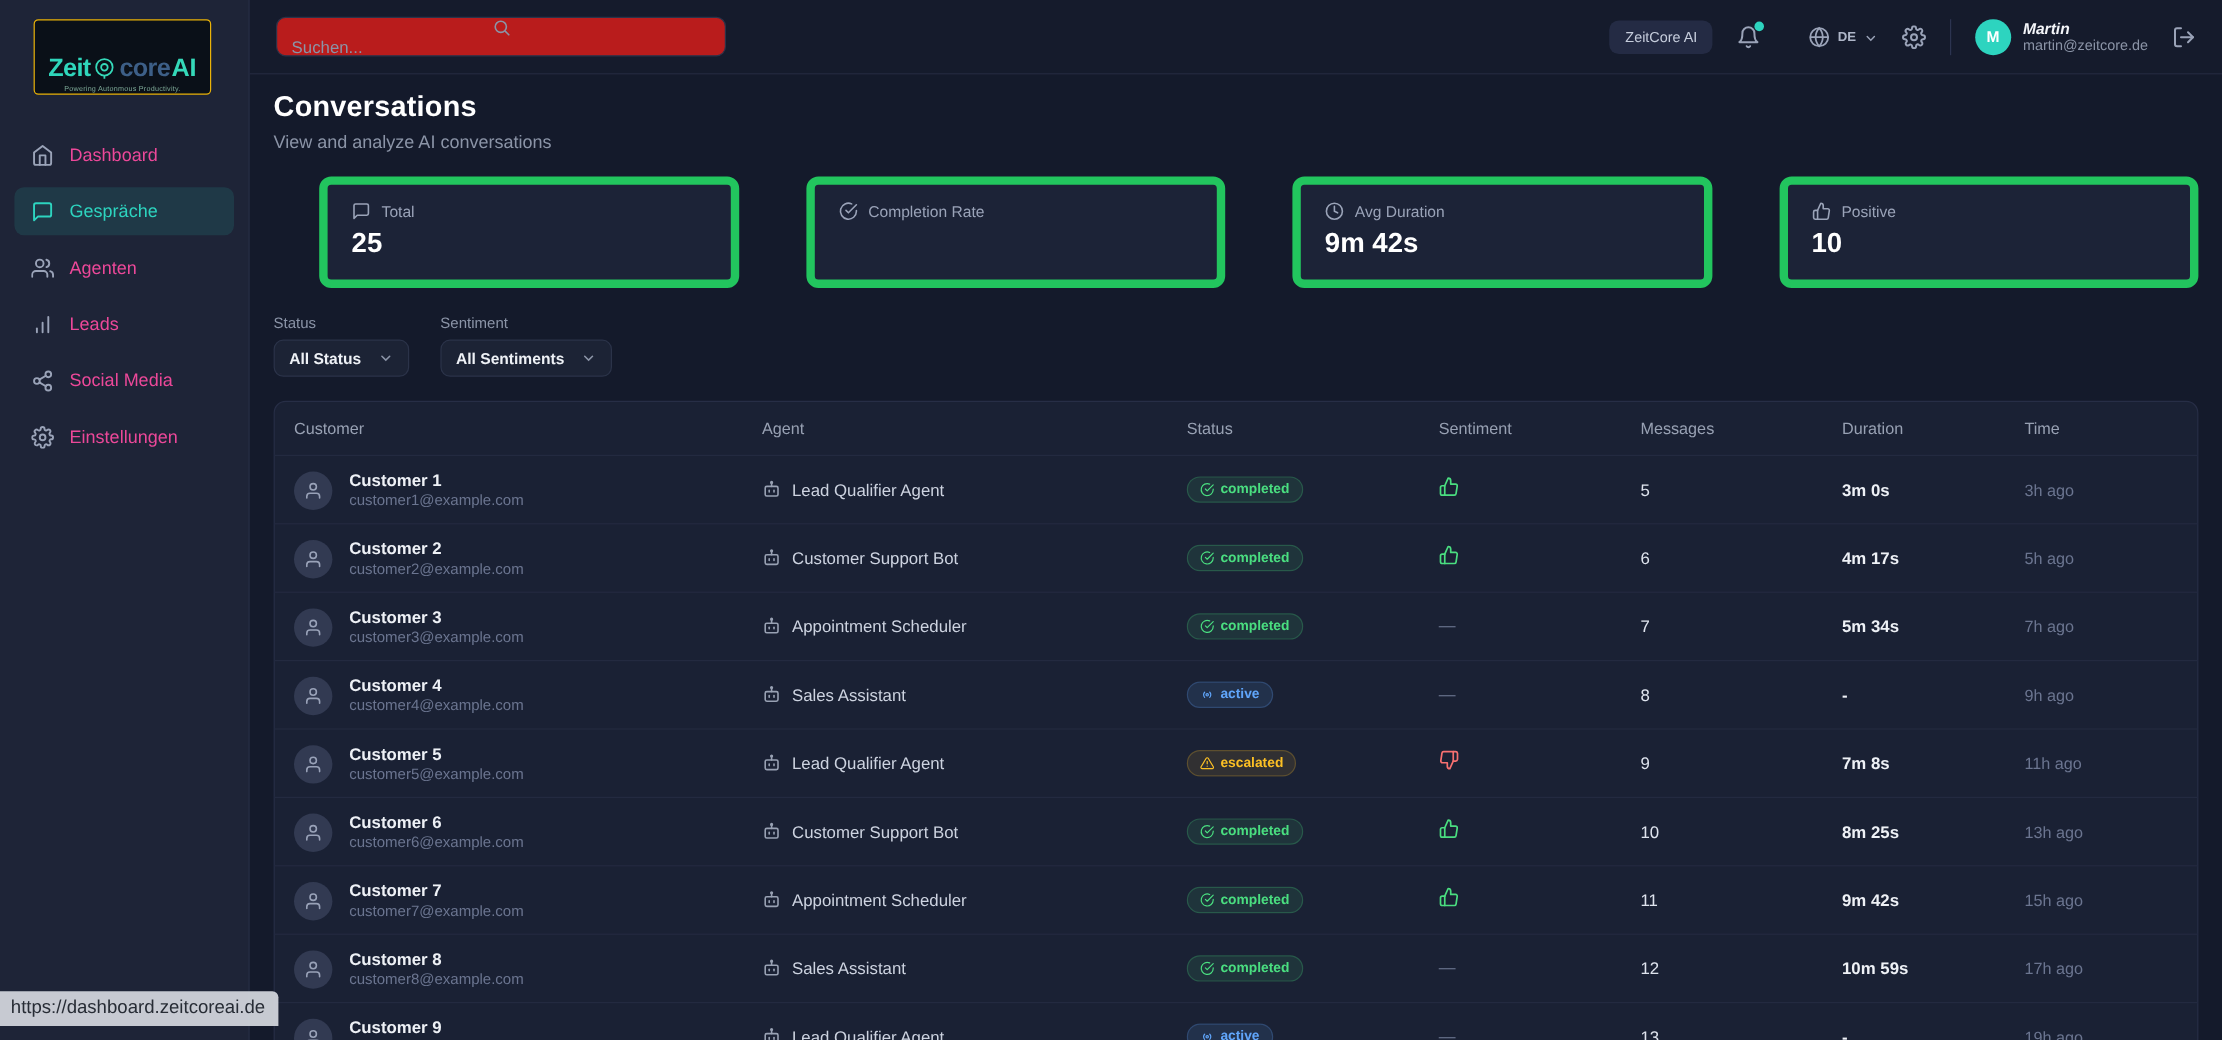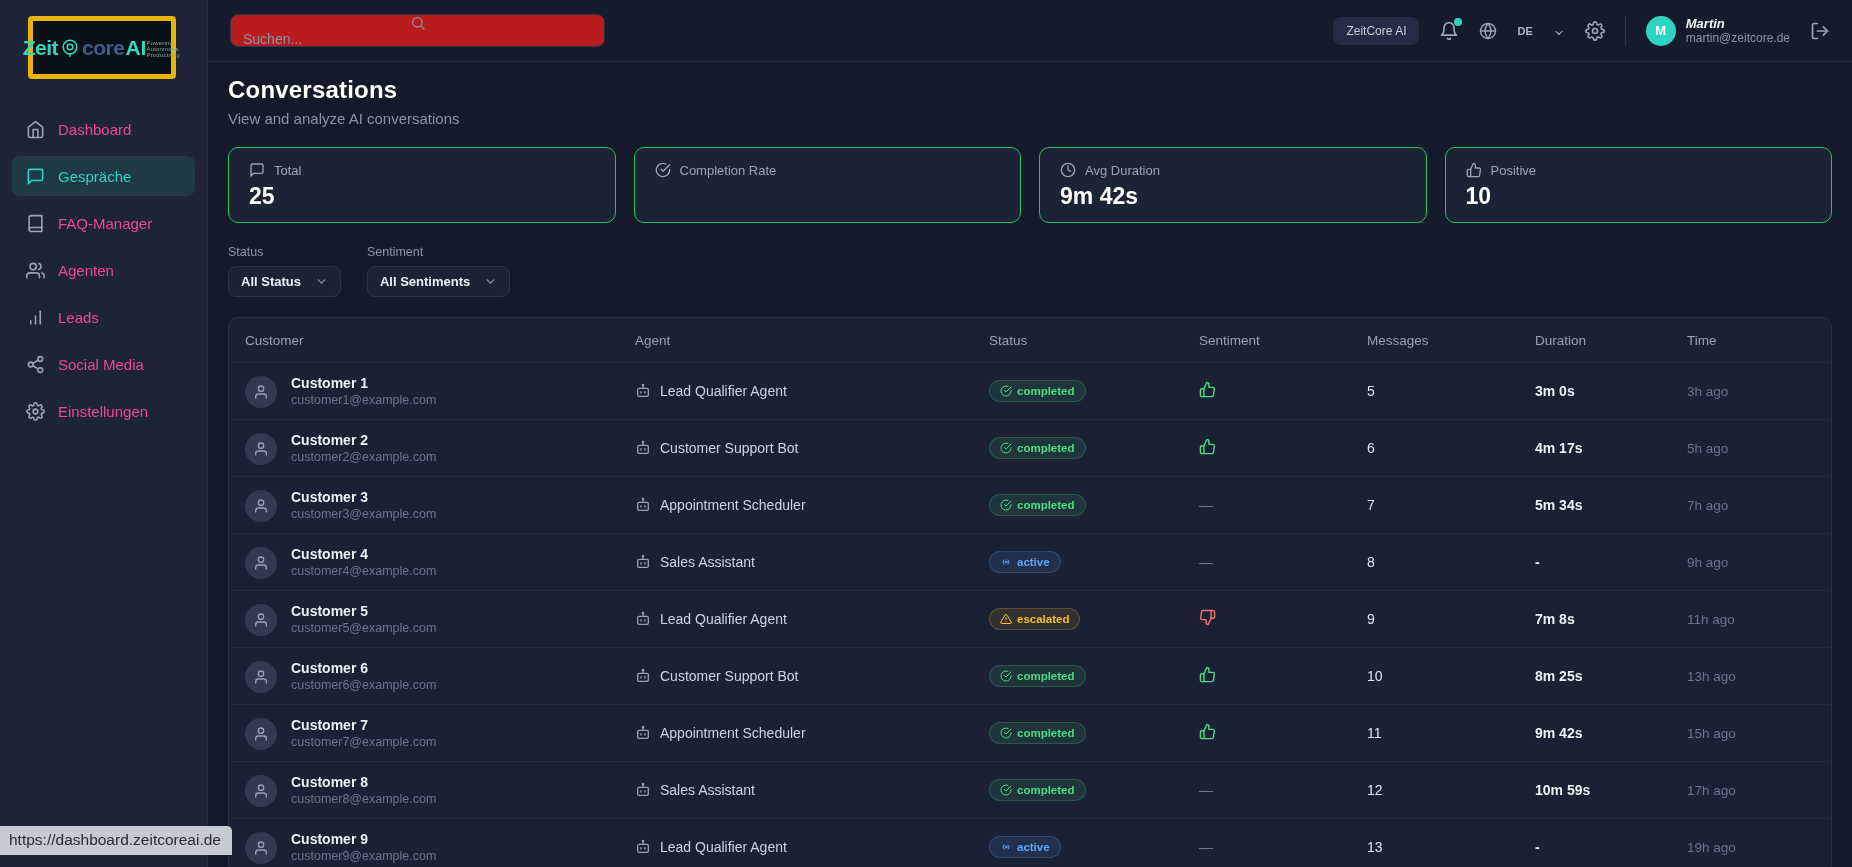--- a/index.html
+++ b/index.html
@@ -11,22 +11,22 @@
     position:relative;
   }
   
   .sidebar {
     position:absolute; left:0; top:0; bottom:0; width:208px;
     background:#1e2437; border-right:1px solid #262d44; z-index:5;
   }
   .logo-box {
     margin:16px 0 0 28px; width:148px; height:63px;
     background:#0a1018; border-radius:4px;
-    display:flex; align-items:center; justify-content:center;
-    border:5px solid #eab308;
+    display:flex; flex-direction:column; align-items:center; justify-content:flex-end;
+    border:1px solid #eab308;
   }
   .logo-line { display:flex; align-items:center; gap:1px; }
   .lz { color:#2fd6bb; font-size:21px; font-weight:bold; letter-spacing:-0.5px; }
   .brain { width:22px; height:22px; display:inline-flex; color:#35d9b9; }
   .brain svg { width:100%; height:100%; }
   .lc { color:#3d5f87; font-size:21px; font-weight:bold; letter-spacing:-0.5px; }
   .la { color:#35d9b9; font-size:21px; font-weight:bold; }
   .tagline { color:#7da896; font-size:6px; margin-top:3px; letter-spacing:0.2px; }
   .nav { margin-top:30px; display:flex; flex-direction:column; gap:7px; padding:0 12px; }
   .nav-item {
@@ -53,41 +53,41 @@
     font-size:14px; width:100%; font-family:"Liberation Sans", sans-serif;
   }
   .search-box input::placeholder { color:#8b94a7; }
   .topbar-right { margin-left:auto; display:flex; align-items:center; gap:20px; }
   .ws-pill {
     background:#242b44; color:#c6cddc; font-size:12px; padding:7px 13px;
     border-radius:8px; white-space:nowrap; cursor:default;
   }
   .icon-btn { position:relative; width:20px; height:20px; color:#9aa3b8; cursor:pointer; display:inline-flex; background:none; border:none; }
   .notif-dot { position:absolute; top:-3px; right:-3px; width:8px; height:8px; background:#2dd4bf; border-radius:50%; }
-  .lang { display:flex; align-items:center; gap:20px; color:#9aa3b8; cursor:pointer; }
+  .lang { display:flex; align-items:center; gap:6px; color:#9aa3b8; cursor:pointer;margin-left:20px; }
   .lang .icon { width:18px; height:18px; }
   .lang-code { font-size:11px; font-weight:bold; color:#aeb6c8; }
   .lang .chev { width:12px; height:12px; }
   .tb-divider { width:1px; height:30px; background:#2c3450; }
   .user-chip { display:flex; align-items:center; gap:10px; cursor:pointer; }
   .avatar {
     width:30px; height:30px; border-radius:50%; background:#2dd4bf;
     color:#ffffff; font-size:13px; font-weight:bold;
     display:flex; align-items:center; justify-content:center;
   }
   .u-name { font-size:13px; font-weight:bold; color:#f3f5f9; line-height:15px;font-style:italic; }
   .u-email { font-size:12px; color:#8b94a7; line-height:15px; }
   
   .content { position:absolute; left:208px; right:0; top:62px; bottom:0; padding:14px 20px 0 20px; }
   .page-title { font-size:24px; font-weight:bold; color:#ffffff; letter-spacing:0.2px; }
   .page-subtitle { font-size:15px; color:#8b94a7; margin-top:6px; }
   .cards { display:grid; grid-template-columns:repeat(4,1fr); gap:18px; margin-top:20px; }
   .card {
-    background:#1c2337; border:1px solid #22c55e; border-radius:10px;
-    padding:14px 20px; height:76px;
+    background:#1c2337; border:7px solid #22c55e; border-radius:10px;
+    padding:14px 20px; height:93px;margin-left:38px;
   }
   .card-label { display:flex; align-items:center; gap:9px; color:#9aa3b8; font-size:13px; }
   .card-label .icon { width:16px; height:16px; }
   .card-value { margin-top:5px; font-size:23px; font-weight:bold; color:#ffffff; }
   
   .filters { display:flex; gap:26px; margin-top:22px; }
   .filter-label { font-size:12.5px; color:#8b94a7; margin-bottom:7px; }
   .select {
     height:31px; background:#1c2335; border:1px solid #2b3349; border-radius:8px;
     display:inline-flex; align-items:center; gap:14px; padding:0 12px; cursor:pointer;
@@ -169,29 +169,20 @@
         </span>
         <span class="nav-label">Dashboard</span>
       </div>
       <div class="nav-item active">
         <span class="icon ">
           <svg viewBox="0 0 24 24" fill="none" stroke="currentColor" stroke-width="2" stroke-linecap="round" stroke-linejoin="round">
             <path d="M21 15a2 2 0 0 1-2 2H7l-4 4V5a2 2 0 0 1 2-2h14a2 2 0 0 1 2 2z"></path>
           </svg>
         </span>
         <span class="nav-label">Gespräche</span>
-      </div>
-      <div class="nav-item">
-        <span class="icon ">
-          <svg viewBox="0 0 24 24" fill="none" stroke="currentColor" stroke-width="2" stroke-linecap="round" stroke-linejoin="round">
-            <path d="M4 19.5A2.5 2.5 0 0 1 6.5 17H20"></path>
-            <path d="M6.5 2H20v20H6.5A2.5 2.5 0 0 1 4 19.5v-15A2.5 2.5 0 0 1 6.5 2z"></path>
-          </svg>
-        </span>
-        <span class="nav-label">FAQ-Manager</span>
       </div>
       <div class="nav-item">
         <span class="icon ">
           <svg viewBox="0 0 24 24" fill="none" stroke="currentColor" stroke-width="2" stroke-linecap="round" stroke-linejoin="round">
             <path d="M17 21v-2a4 4 0 0 0-4-4H5a4 4 0 0 0-4 4v2"></path>
             <circle cx="9" cy="7" r="4"></circle>
             <path d="M23 21v-2a4 4 0 0 0-3-3.87"></path>
             <path d="M16 3.13a4 4 0 0 1 0 7.75"></path>
           </svg>
         </span>

